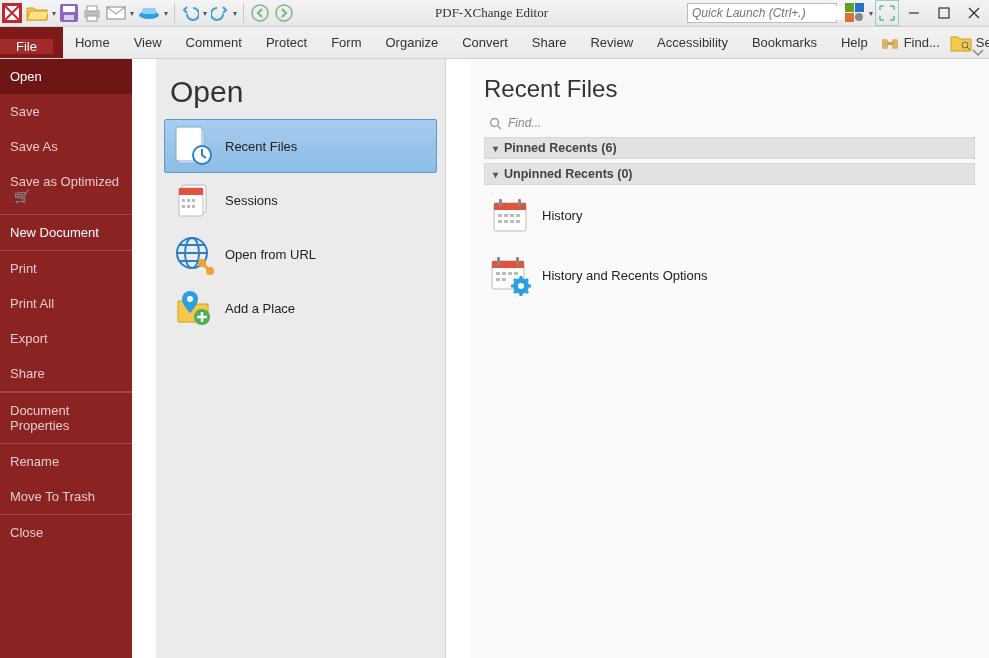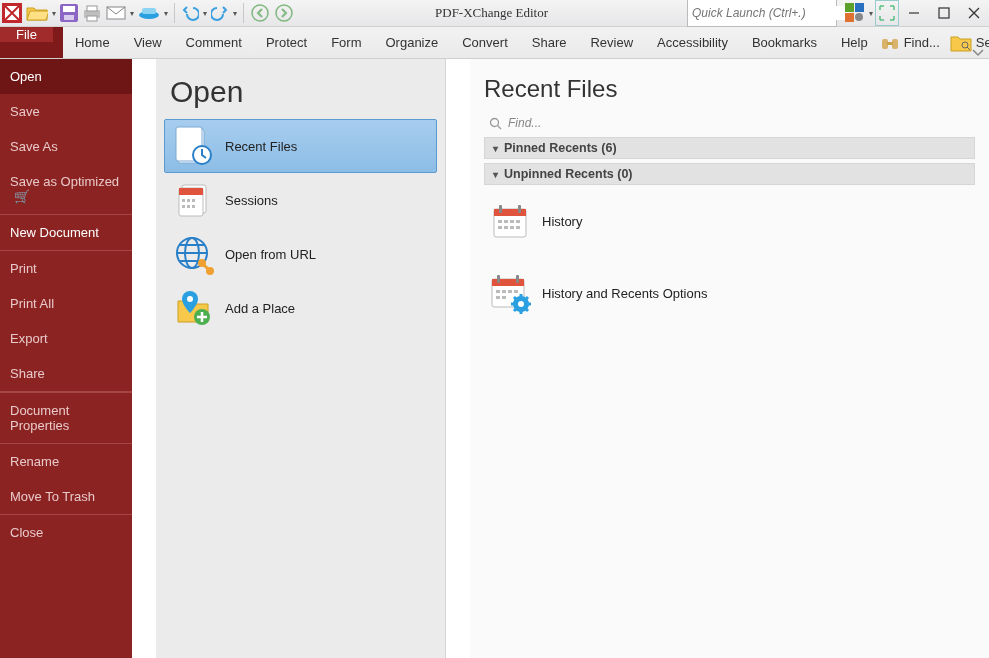--- a/index.html
+++ b/index.html
@@ -6,31 +6,31 @@
 body { width: 989px; height: 658px; overflow: hidden; background: #fff; font-size: 13px; color: #222; }
 
 
 .titlebar { height: 27px; background: linear-gradient(#f4f4f4,#e7e7e9); display: flex; align-items: center; border-bottom: 1px solid #d0d0d0; }
 .qat { display: flex; align-items: center; height: 100%; }
 .qat-item { display: inline-flex; align-items: center; justify-content: center; height: 100%; padding: 0 2px; }
 .qat-item svg { display:block; }
 .qat-drop { font-size: 8px; color:#555; padding:0 2px; }
 .qat-sep { width:1px; height:20px; background:#c8c8c8; margin:0 4px; }
 .title-text { flex:1; text-align:center; color:#333; font-size:13px;font-family:Liberation Serif, serif; }
-.quick-launch { width:150px; height:28px; border:1px solid #bbb; background:#fff; display:flex; align-items:center; padding:8px 4px; color:#888; font-size:12px; margin-right:6px; }
+.quick-launch { width:150px; height:20px; border:1px solid #bbb; background:#fff; display:flex; align-items:center; padding:8px 4px; color:#888; font-size:12px; margin-right:6px; }
 .quick-launch input { border:none; outline:none; flex:1; font-size:12px; color:#555; font-style:italic; }
 .titlebar-right { display:flex; align-items:center; height:100%; }
 .win-btn { width:30px; height:27px; display:inline-flex; align-items:center; justify-content:center; }
 .win-btn svg { display:block; }
 
 
 .ribbon { height: 32px; background: linear-gradient(#f2f2f2,#eaeaea); display:flex; align-items:stretch; border-bottom:1px solid #cfcfcf; position:relative; }
 .ribbon-tab { display:flex; align-items:center; padding:0 12px; color:#333; }
 .ribbon-tab.file { background:#a12a2a; color:#fff; font-weight:400; margin-right:10px; padding:0 16px; }
-.ribbon-file-wrap { background:#7f1a1a; padding-top:0; }
+.ribbon-file-wrap { background:#7f1a1a; padding-top:12px; }
 .ribbon-right { margin-left:auto; display:flex; align-items:center; padding-right:8px; gap:10px; }
 .ribbon-right-item { display:flex; align-items:center; gap:4px; color:#333; font-size:13px; }
 .ribbon-right-item svg { display:block; }
 
 
 .main { display:flex; height: calc(658px - 27px - 32px); gap: 24px; }
 .sidebar { width:132px; background:#8c2323; color:#f0dcdc; display:flex; flex-direction:column; }
 .side-item { padding:10px 10px; font-size:13px; color:#e8c9c9; cursor:default; }
 .side-item.sel { background:#6e1515; color:#fff; }
 .side-item.nd { background:#8c2323; color:#fff; }
@@ -43,21 +43,21 @@
 .open-item { display:flex; align-items:center; height:54px; padding:0 6px; gap:10px; border:1px solid transparent; }
 .open-item.sel { background:linear-gradient(#a7cdee,#8cbde6); border:1px solid #5a9ad0; border-radius:2px; }
 .open-item .icon { width:44px; height:44px; display:flex; align-items:center; justify-content:center; }
 .open-item .lbl { font-size:13px; color:#222; }
 
 .right-col { flex:1; background:#fafafa; padding:10px 14px; position:relative; }
 .right-title { font-size:24px; font-weight:300; color:#333; margin:6px 0 10px 0; }
 .find-row { display:flex; align-items:center; border:1px solid transparent; padding:2px 4px; color:#888; font-style:italic; font-size:12px; gap:6px; }
 .group-head { background:#e2e2e2; border:1px solid #d6d6d6; padding:3px 8px; display:flex; align-items:center; gap:6px; font-weight:600; color:#444; margin-top:4px; font-size:12.5px; }
 .group-head .chev { font-size:10px; color:#555; }
-.hist-item { display:flex; align-items:center; gap:10px; padding:14px 4px; }
+.hist-item { display:flex; align-items:center; gap:10px; padding:8px 4px; }
 .hist-item .icon { width:44px; height:44px; display:flex; align-items:center; justify-content:center; }
 .hist-item .lbl { font-size:13px; color:#222; }
 .ribbon-expand { position:absolute; right:4px; bottom:-1px; width:14px; height:12px; }
 </style>
 </head>
 <body>
 
 <div class="titlebar">
   <div class="qat">
     <span class="qat-item">

